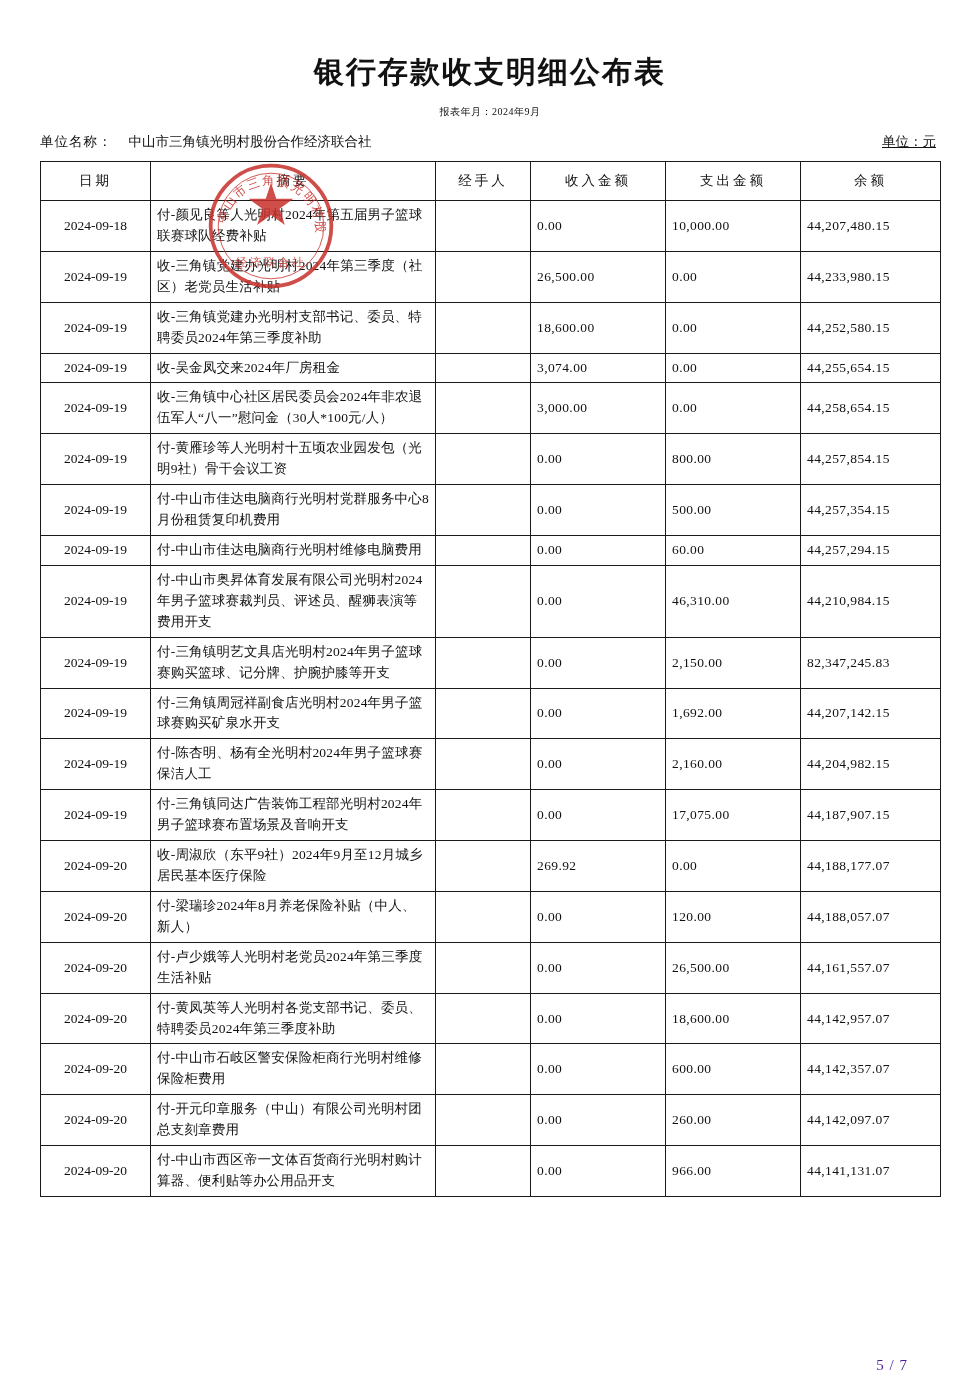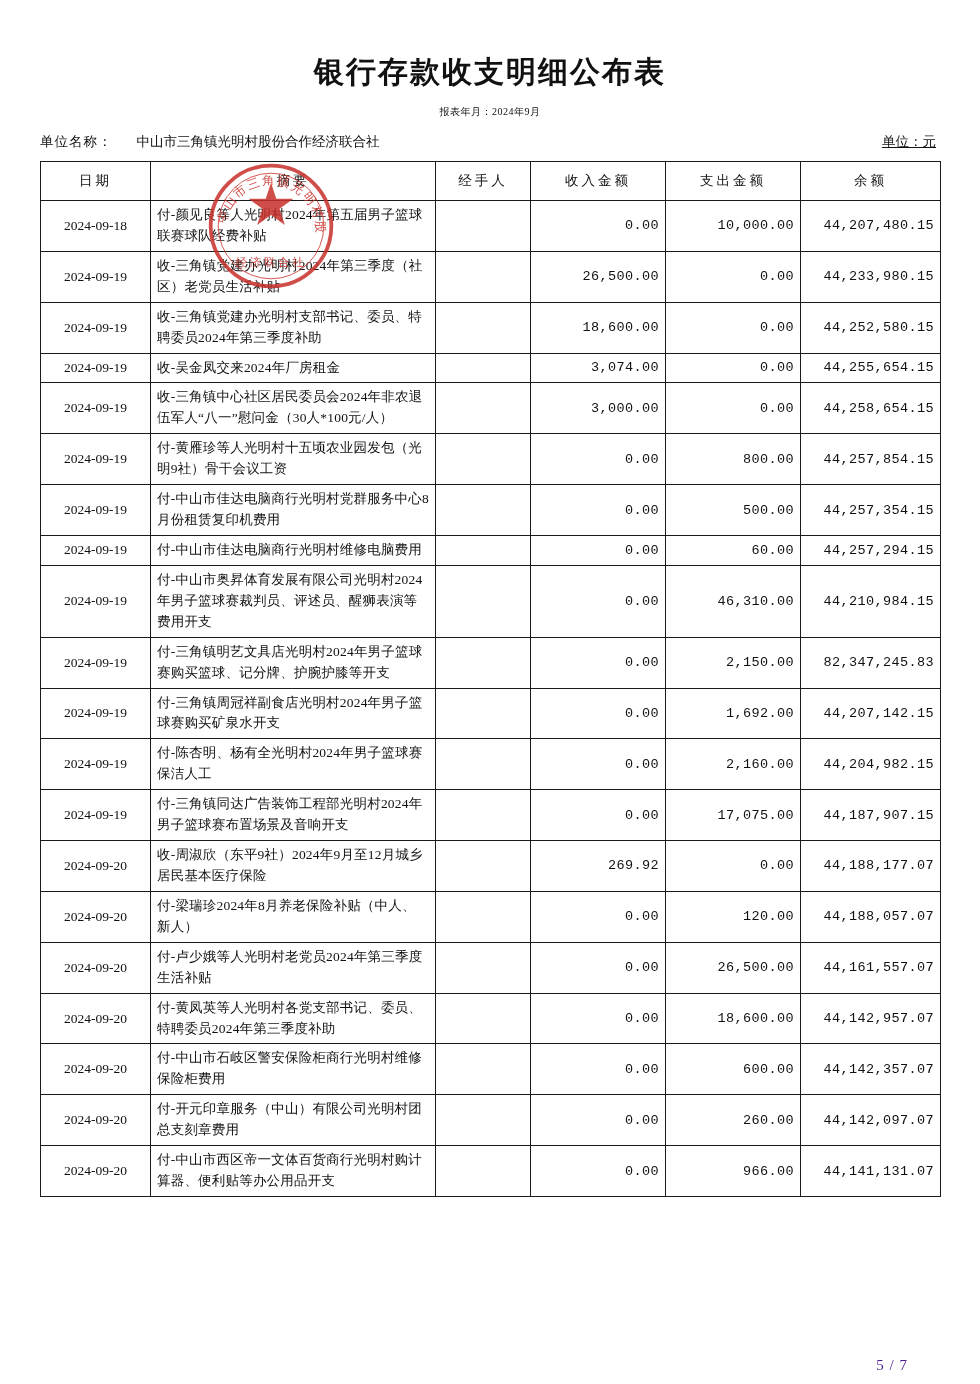--- a/index.html
+++ b/index.html
@@ -45,21 +45,21 @@
   .meta-left {
     position: absolute;
     left: 0;
     top: 0;
     white-space: nowrap;
   }
   .meta-left .label {
     letter-spacing: 1px;
   }
   .meta-left .value {
-    margin-left: 24px;
+    margin-left: 16px;
     font-family: Liberation Serif, serif;
   }
   .meta-right {
     position: absolute;
     right: 4px;
     top: 0;
     white-space: nowrap;
     text-decoration: underline;
   }
   table.ledger {
@@ -95,27 +95,25 @@
   }
   td.desc {
     text-align: left;
     line-height: 1.55;
     font-size: 13.5px;
     letter-spacing: 0.2px;
     margin-top: 32px;
   }
   td.handler { text-align: center; }
   td.num {
-    text-align: right;
     vertical-align: bottom;
     padding-bottom: 6px;
     padding-right: 10px;
     font-size: 13.5px;
     letter-spacing: 0.4px;
-    font-family: Liberation Mono, monospace;
   }
   .stamp {
     position: absolute;
     left: 205px;
     top: 108px;
     width: 132px;
     height: 132px;
     pointer-events: none;
     opacity: 0.85;
   }

